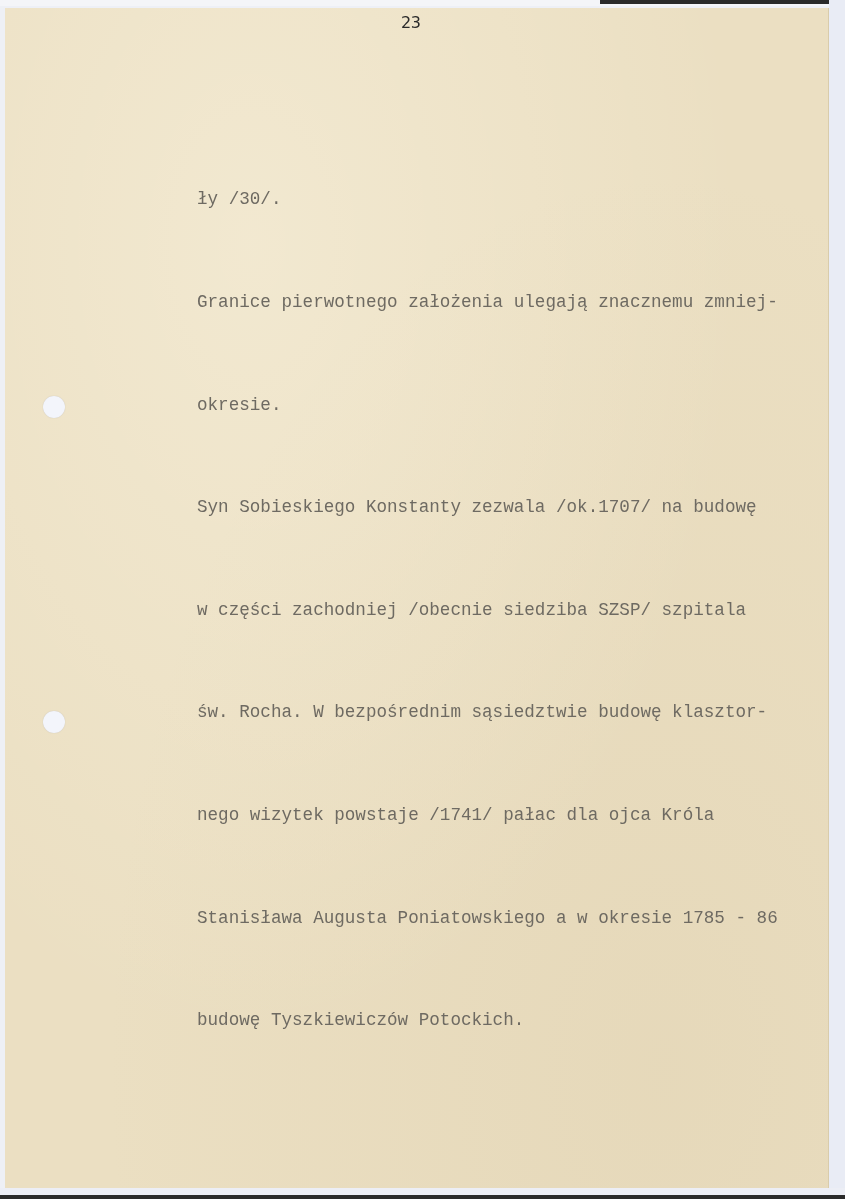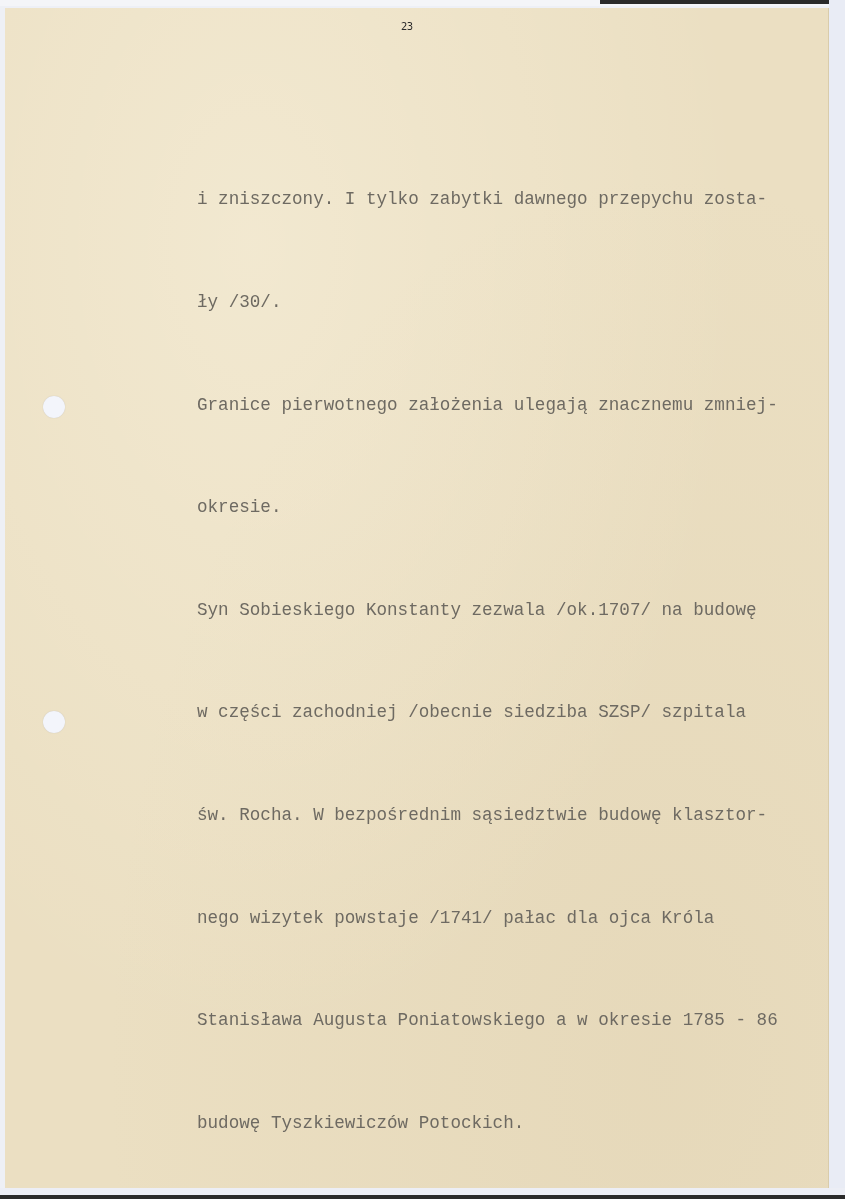--- a/index.html
+++ b/index.html
@@ -40,22 +40,22 @@
       radial-gradient(ellipse at 80% 90%, rgba(200,180,140,0.15), rgba(0,0,0,0) 60%);
     border-right: 1px solid #d9ccab;
     border-bottom: 1px solid #d6caa9;
   }
   .punch-hole {
     position: absolute; width: 22px; height: 22px; border-radius: 50%;
     background: #f3f5fb;
     box-shadow: 0 0 1px rgba(150,150,160,0.5);
   }
   .page-number {
-    position: absolute; left: 401px; top: 21px;
-    font-family: "DejaVu Sans", sans-serif; font-size: 10px;
+    position: absolute; left: 401px; top: 13px;
+    font-family: "DejaVu Sans", sans-serif; font-size: 16px;
     color: #2a2a2a; letter-spacing: -0.5px;
   }
   .body-text {
     position: absolute; left: 197px; top: 114px; width: 600px;
     font-size: 17.6px; line-height: 34.2px;
     color: #6e6a62; letter-spacing: 0px; white-space: pre;
   }
   .line { display: block; height: 34.2px; }
 </style>
 </head>
@@ -70,21 +70,20 @@
   <div class="punch-hole" style="left:38px; top:388px;"></div>
   <div class="punch-hole" style="left:38px; top:703px;"></div>
 </div>
 
 <div class="bottom-margin"></div>
 <div class="bottom-dark"></div>
 
 <div class="page-number">23</div>
 
 <div class="body-text">
-  <span class="line">i zniszczony. I tylko zabytki dawnego przepychu zosta-</span>
   <span class="line">ły /30/.</span>
   <span class="line">Granice pierwotnego założenia ulegają znacznemu zmniej-</span>
   <span class="line">okresie.</span>
   <span class="line">Syn Sobieskiego Konstanty zezwala /ok.1707/ na budowę</span>
   <span class="line">w części zachodniej /obecnie siedziba SZSP/ szpitala</span>
   <span class="line">św. Rocha. W bezpośrednim sąsiedztwie budowę klasztor-</span>
   <span class="line">nego wizytek powstaje /1741/ pałac dla ojca Króla</span>
   <span class="line">Stanisława Augusta Poniatowskiego a w okresie 1785 - 86</span>
   <span class="line">budowę Tyszkiewiczów Potockich.</span>
   

